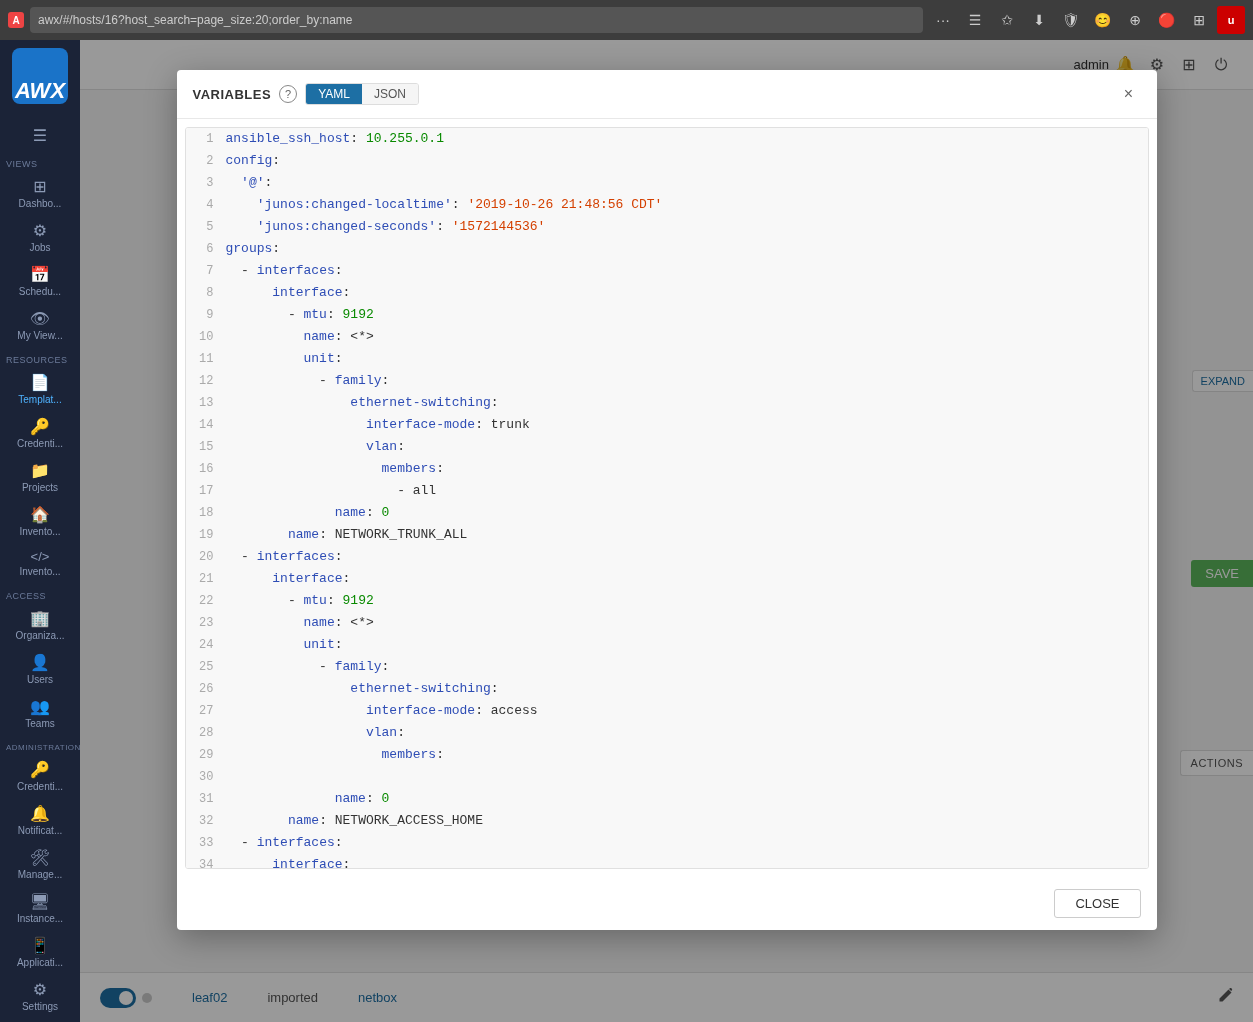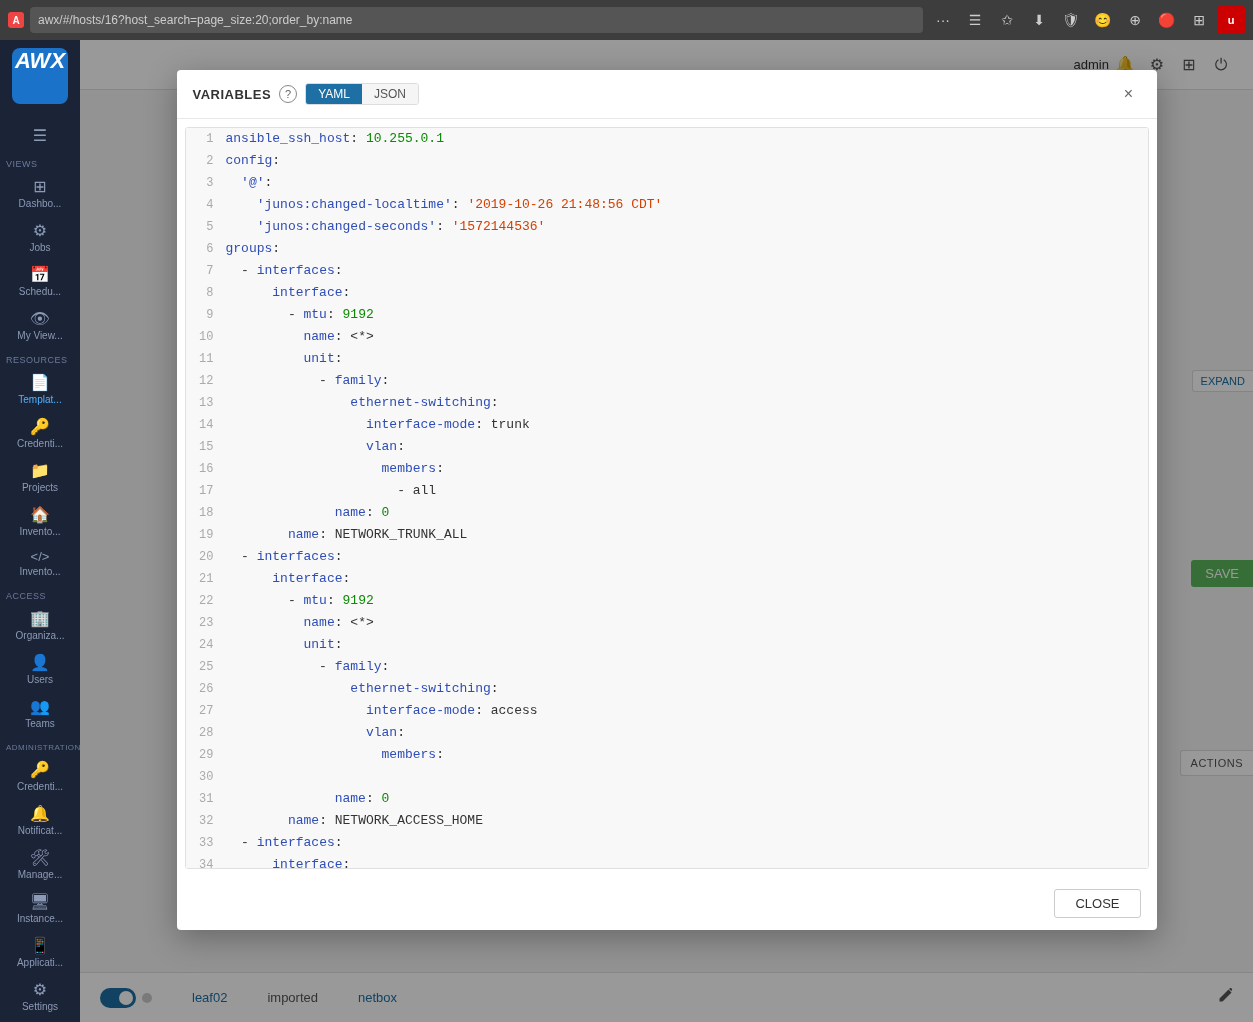--- a/index.html
+++ b/index.html
@@ -65,21 +65,21 @@
       display: flex;
       flex-direction: column;
       align-items: center;
       padding-top: 8px;
       flex-shrink: 0;
     }
     .sidebar-logo {
       width: 56px; height: 56px;
       background: #1a73c8;
       border-radius: 8px;
-      display: flex; align-items: flex-start; justify-content: center;
+      display: flex; align-items: flex-end; justify-content: center;
       margin-bottom: 16px;
     }
     .sidebar-logo-text {
       color: white;
       font-size: 22px;
       font-weight: bold;
       font-style: italic;
     }
     .sidebar-section-label {
       color: #6b7a99;

